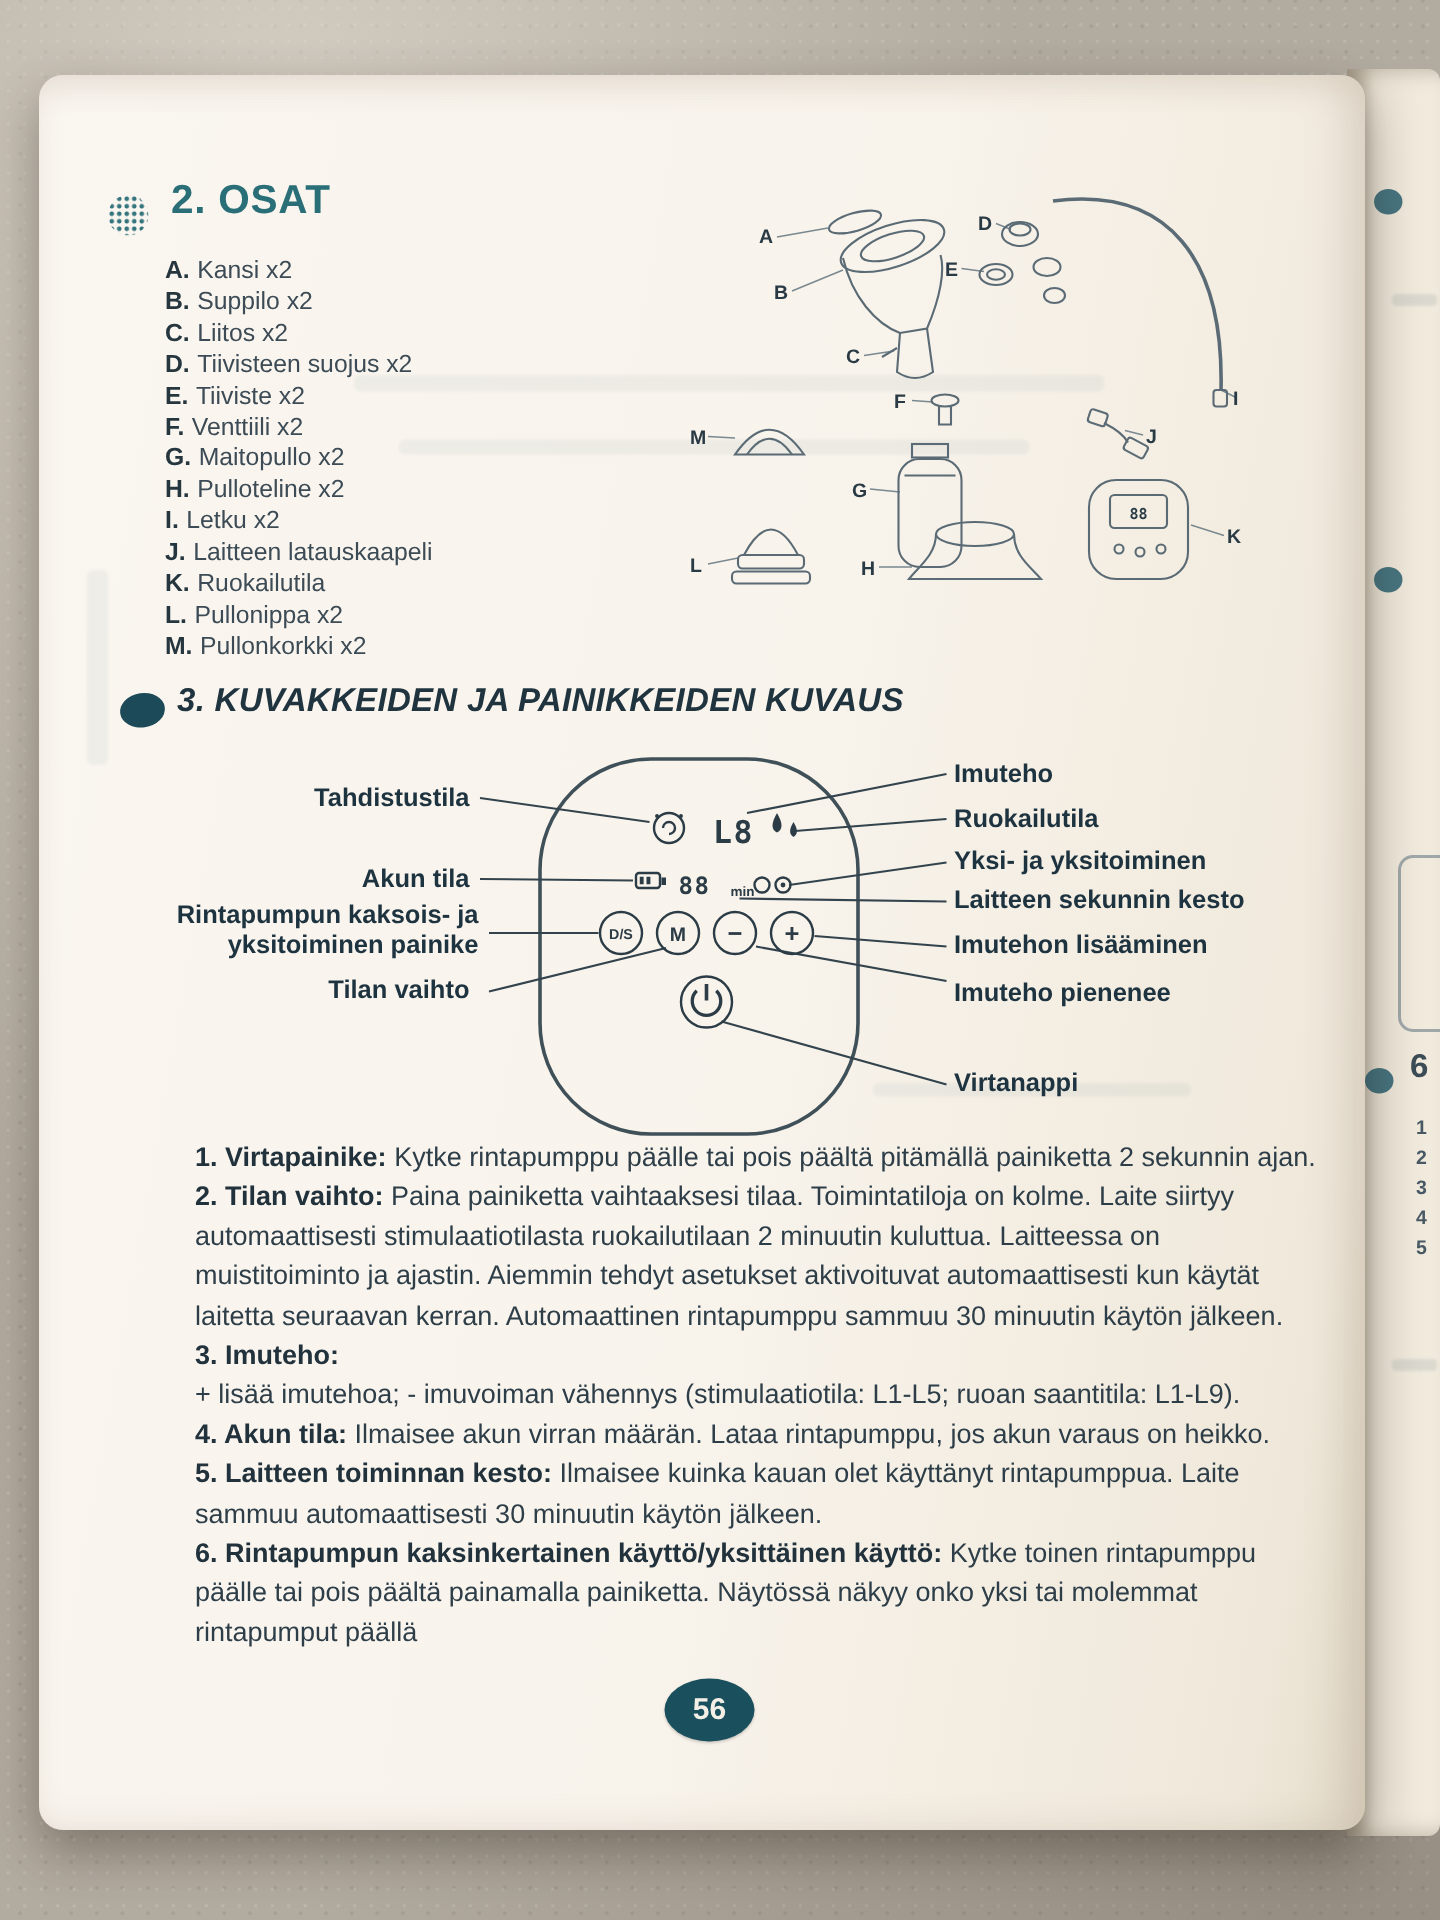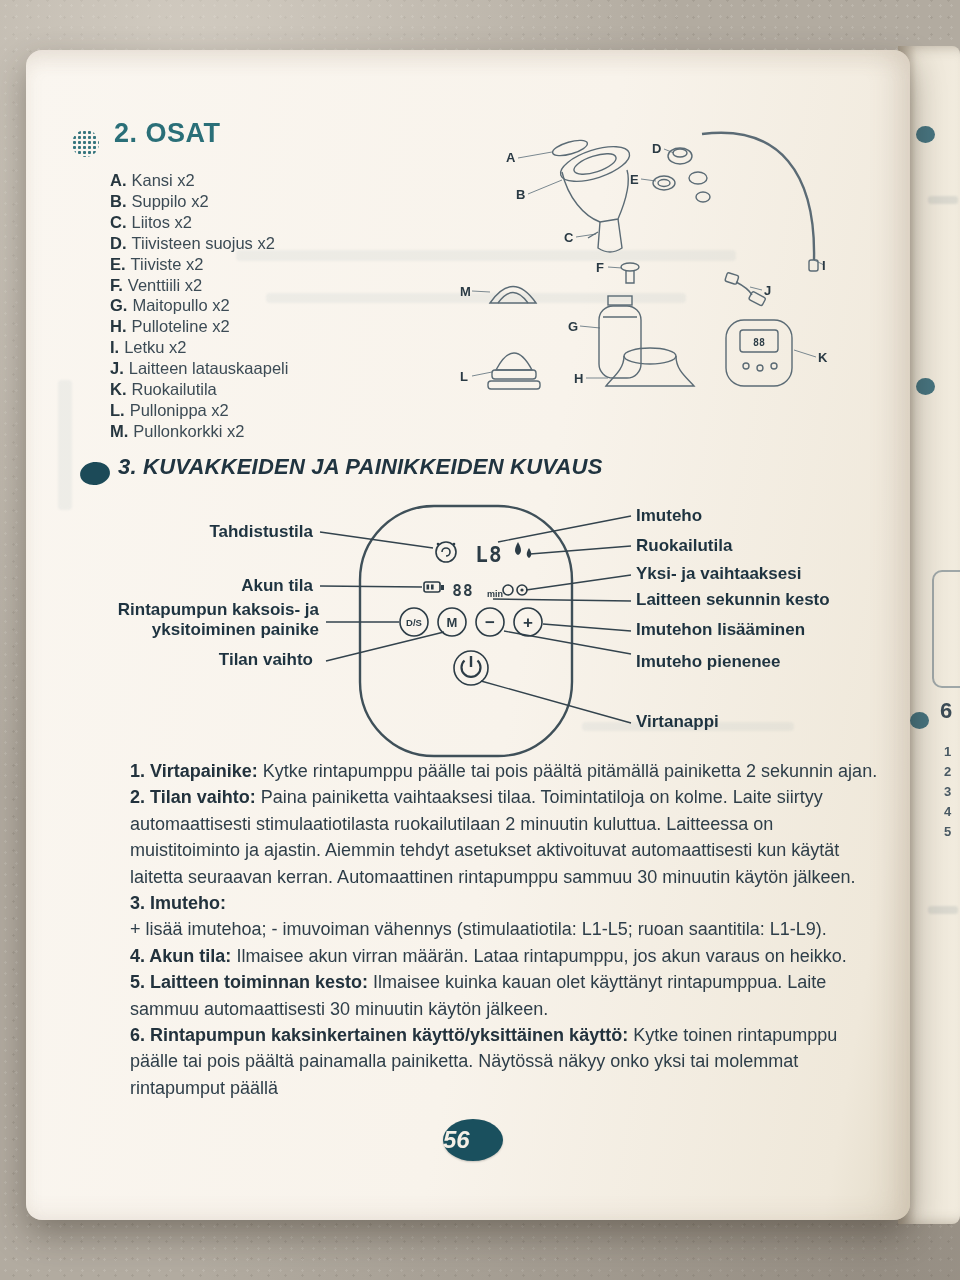--- a/index.html
+++ b/index.html
@@ -59,22 +59,22 @@
   .panel-svg .icf{fill:#2c3c46;stroke:none;}
   .panel-svg .lead{stroke:#33434d;stroke-width:1.4;fill:none;}
   .panel-svg .seg{font-family:"DejaVu Sans Mono", monospace;font-weight:bold;fill:#2c3c46;letter-spacing:1px;}
   .panel-svg .btxt{font-weight:bold;fill:#2c3c46;}
   
   .instructions{position:absolute;left:104px;top:708px;width:752px;}
   .instructions p{margin:0;font-size:18px;line-height:26.4px;color:var(--c-ink,#2e3e49);}
   .instructions b{color:#22323d;}
   
   .page-badge{position:absolute;left:417px;top:1069px;width:60px;height:42px;border-radius:50%;
-    background:var(--c-badge,#1a505e);color:#f4efe6;font-size:24px;font-weight:bold;font-style:italic;
-    display:flex;align-items:center;justify-content:flex-start;box-shadow:0 1px 2px rgba(0,0,0,.2);}
+    background:var(--c-badge,#1a505e);color:#f4efe6;font-size:20px;font-weight:bold;
+    display:flex;align-items:center;justify-content:center;box-shadow:0 1px 2px rgba(0,0,0,.2);}
 </style>
 </head>
 <body>
 
 <div class="photo">
 
   <div class="next-page">
     <div class="np-dot" style="left:18px;top:80px;"></div>
     <div class="np-dot" style="left:18px;top:332px;"></div>
     <div class="np-dot" style="left:12px;top:666px;"></div>
@@ -268,21 +268,21 @@
         </g>
       </svg>
 
       <div class="pl-label pl-left" style="top:22px;right:521px;">Tahdistustila</div>
       <div class="pl-label pl-left" style="top:76px;right:521px;">Akun tila</div>
       <div class="pl-label pl-left pl-wrap2" style="top:100px;right:515px;">Rintapumpun kaksois- ja yksitoiminen painike</div>
       <div class="pl-label pl-left" style="top:150px;right:521px;">Tilan vaihto</div>
 
       <div class="pl-label" style="top:6px;left:528px;">Imuteho</div>
       <div class="pl-label" style="top:36px;left:528px;">Ruokailutila</div>
-      <div class="pl-label" style="top:64px;left:528px;">Yksi- ja vaihtaaksesi</div>
+      <div class="pl-label" style="top:64px;left:528px;">Yksi- ja yksitoiminen</div>
       <div class="pl-label" style="top:90px;left:528px;">Laitteen sekunnin kesto</div>
       <div class="pl-label" style="top:120px;left:528px;">Imutehon lisääminen</div>
       <div class="pl-label" style="top:152px;left:528px;">Imuteho pienenee</div>
       <div class="pl-label" style="top:212px;left:528px;">Virtanappi</div>
     </div>
 
     <div class="instructions">
       <p>
         <b>1. Virtapainike:</b>
         <span>Kytke rintapumppu päälle tai pois päältä pitämällä painiketta 2 sekunnin ajan.</span>

